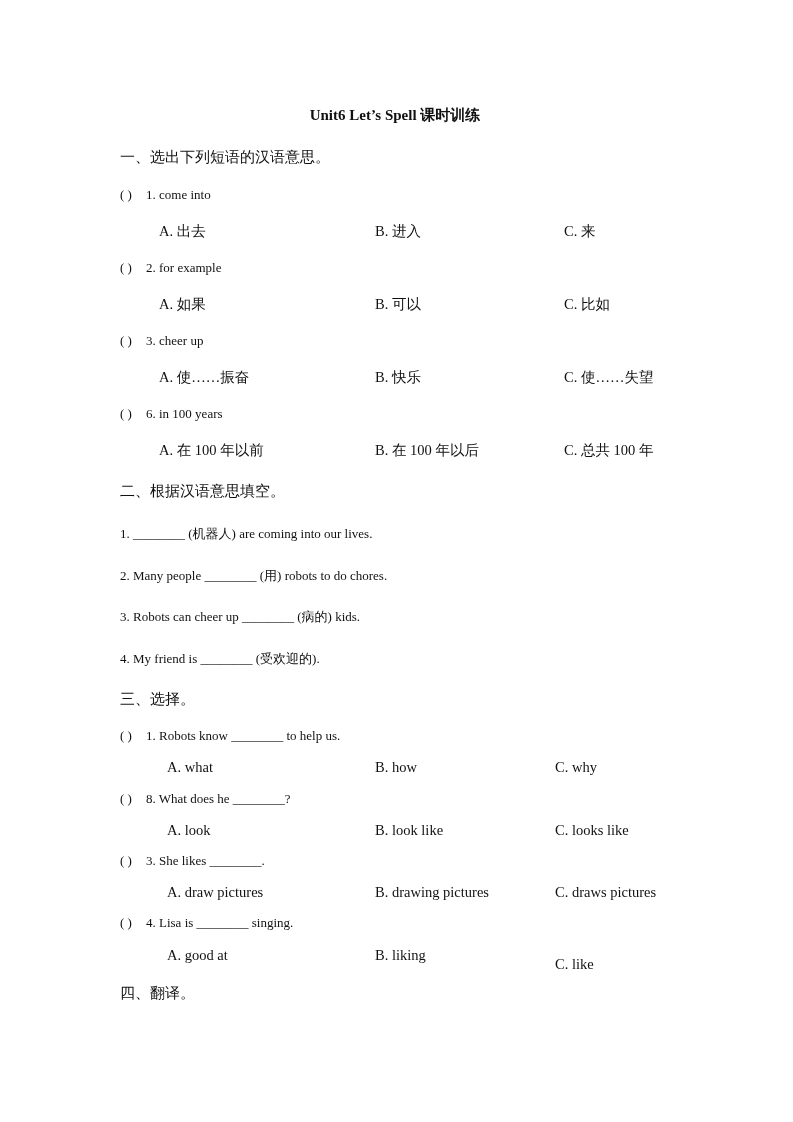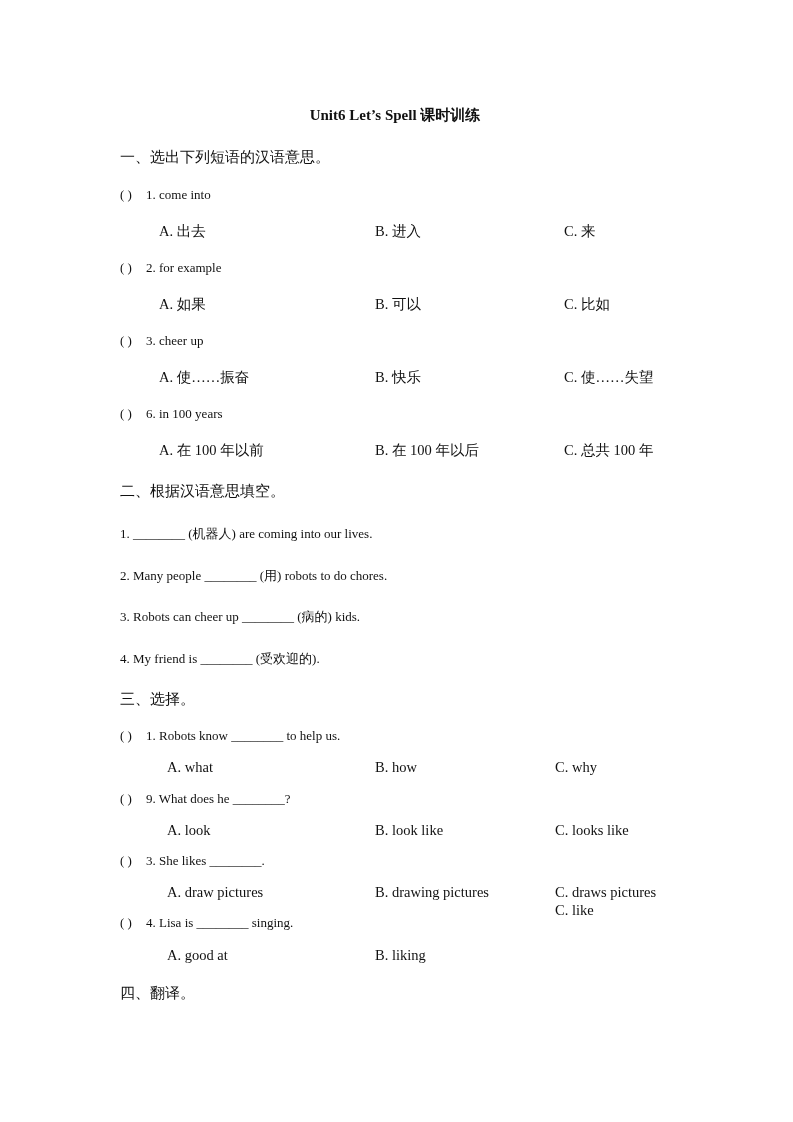--- a/index.html
+++ b/index.html
@@ -46,28 +46,28 @@
 <div class="abs q" style="top:608px">3. Robots can cheer up ________ (病的) kids.</div>
 <div class="abs q" style="top:650px">4. My friend is ________ (受欢迎的).</div>
 
 <div class="abs sec" style="top:690px">三、选择。</div>
 
 <div class="abs q" style="top:728px"><span class="paren">(    )</span><span>1. Robots know ________ to help us.</span></div>
 <div class="abs opt" style="top:759px;left:167px">A. what</div>
 <div class="abs opt" style="top:759px;left:375px">B. how</div>
 <div class="abs opt" style="top:759px;left:555px">C. why</div>
 
-<div class="abs q" style="top:791px"><span class="paren">(    )</span><span>9. What does he ________?</span></div>
+<div class="abs q" style="top:791px"><span class="paren">(    )</span><span>8. What does he ________?</span></div>
 <div class="abs opt" style="top:822px;left:167px">A. look</div>
 <div class="abs opt" style="top:822px;left:375px">B. look like</div>
 <div class="abs opt" style="top:822px;left:555px">C. looks like</div>
 
 <div class="abs q" style="top:853px"><span class="paren">(    )</span><span>3. She likes ________.</span></div>
 <div class="abs opt" style="top:884px;left:167px">A. draw pictures</div>
 <div class="abs opt" style="top:884px;left:375px">B. drawing pictures</div>
 <div class="abs opt" style="top:884px;left:555px">C. draws pictures</div>
 
 <div class="abs q" style="top:915px"><span class="paren">(    )</span><span>4. Lisa is ________ singing.</span></div>
 <div class="abs opt" style="top:947px;left:167px">A. good at</div>
 <div class="abs opt" style="top:947px;left:375px">B. liking</div>
-<div class="abs opt" style="top:902px;left:555px">C. like</div>
+<div class="abs opt" style="top:956px;left:555px">C. like</div>
 
 <div class="abs sec" style="top:984px">四、翻译。</div>
 
 </body></html>

